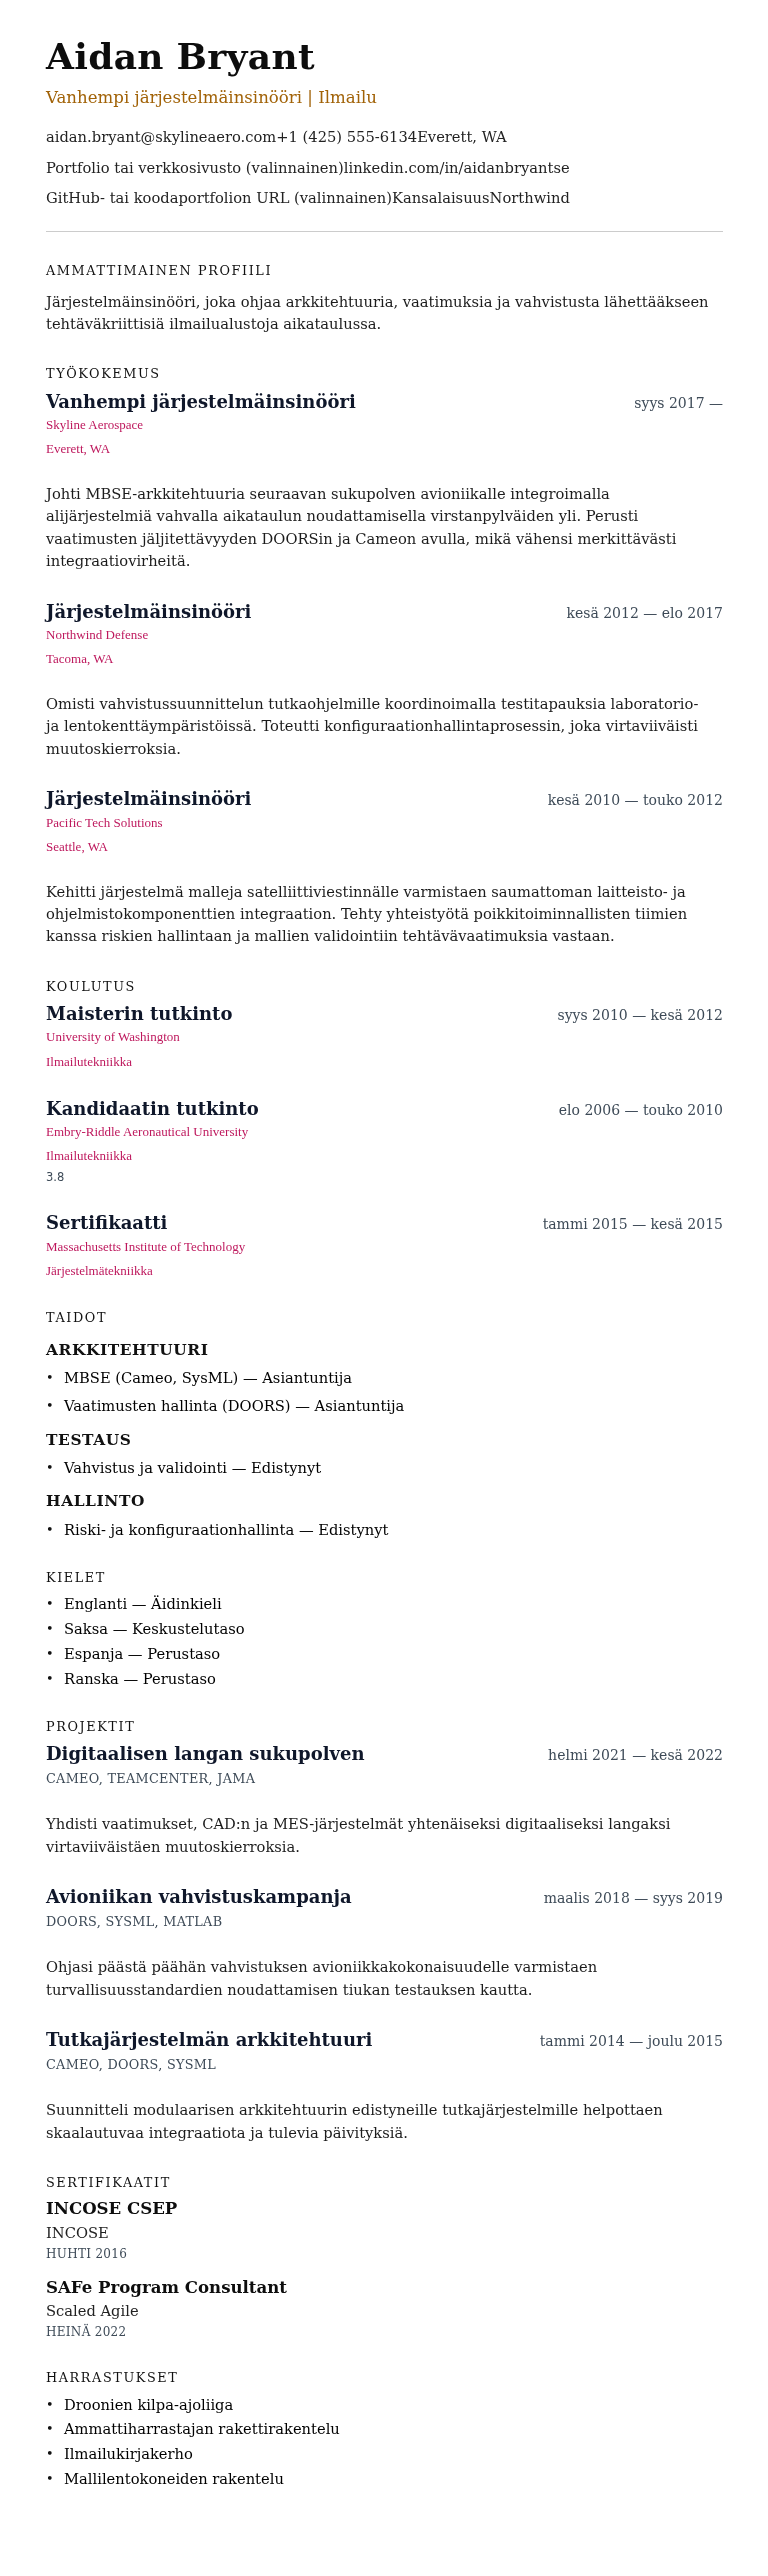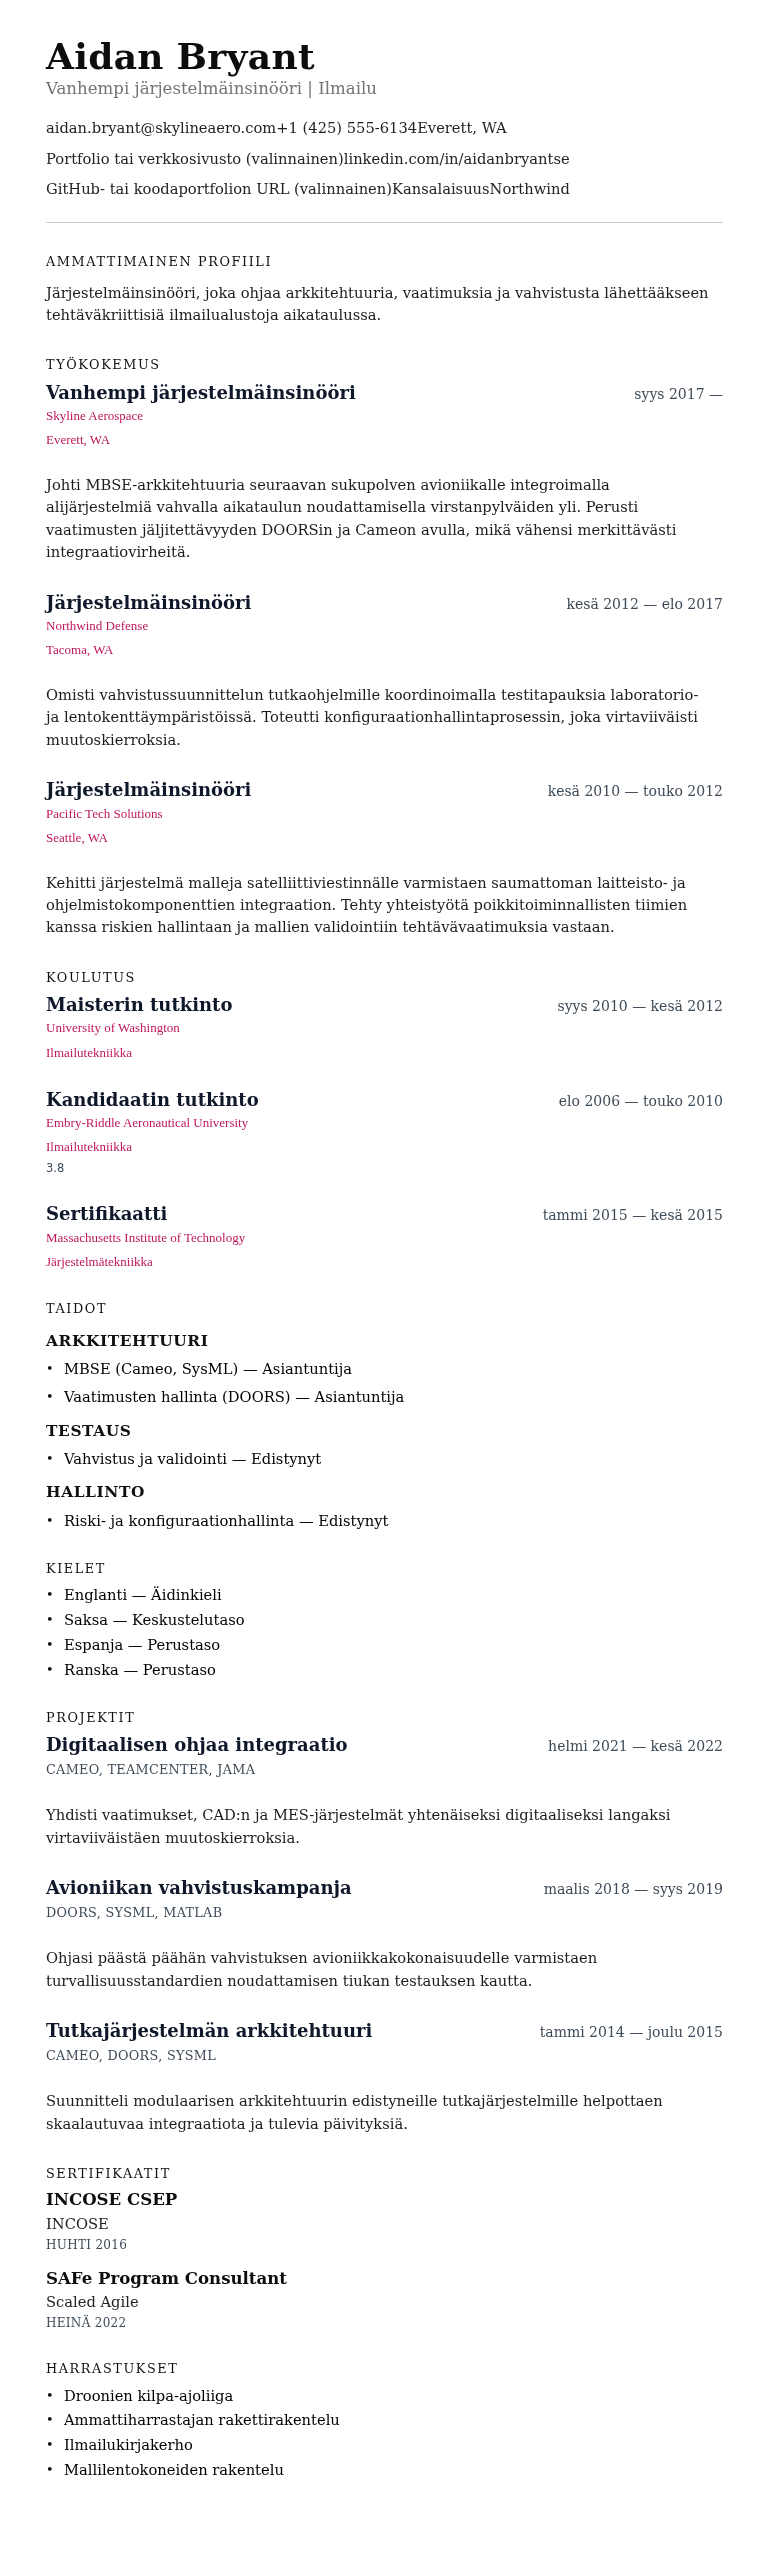--- a/index.html
+++ b/index.html
@@ -5,21 +5,21 @@
   * { margin: 0; padding: 0; box-sizing: border-box; }
   html, body { background: #ffffff; }
   body {
     width: 768px; height: 2576px; overflow: hidden;
     font-family: "DejaVu Serif", "Liberation Serif", serif;
     color: #1f1f1f;
   }
   .page { padding: 36px 45px 25.6px 46px; }
 
   .name { font-size: 36px; font-weight: 700; color: #0d0d0d; letter-spacing: 0.3px; line-height: 1.15; }
-  .subtitle { font-size: 16.6px; color: #737373; margin-top: 1px; line-height: 1.3; }
+  .subtitle { font-size: 16.6px; color: #a16207; margin-top: 10px; line-height: 1.3; }
 
   .contact-row { display: flex; font-size: 14.7px; color: #222; line-height: 1.3; }
   .contact-row.r1 { margin-top: 18px; }
   .contact-row.r2, .contact-row.r3 { margin-top: 11.5px; }
 
   .divider { border: none; border-top: 1.3px solid #cccccc; margin-top: 24px; }
 
   .sec-heading {
     font-size: 12.8px; font-weight: 400; color: #111;
     letter-spacing: 1.6px; margin-top: 31px; line-height: 1.2;
@@ -185,21 +185,21 @@
       <li>Espanja — Perustaso</li>
       <li>Ranska — Perustaso</li>
     </ul>
   </section>
 
   <section>
     <h2 class="sec-heading">PROJEKTIT</h2>
 
     <div class="entry">
       <div class="entry-head">
-        <span class="entry-title">Digitaalisen ohjaa integraatio</span>
+        <span class="entry-title">Digitaalisen langan sukupolven</span>
         <span class="entry-date">helmi 2021 — kesä 2022</span>
       </div>
       <div class="tech">CAMEO, TEAMCENTER, JAMA</div>
       <p class="entry-desc">Yhdisti vaatimukset, CAD:n ja MES-järjestelmät yhtenäiseksi digitaaliseksi langaksi virtaviiväistäen muutoskierroksia.</p>
     </div>
 
     <div class="entry">
       <div class="entry-head">
         <span class="entry-title">Avioniikan vahvistuskampanja</span>
         <span class="entry-date">maalis 2018 — syys 2019</span>

